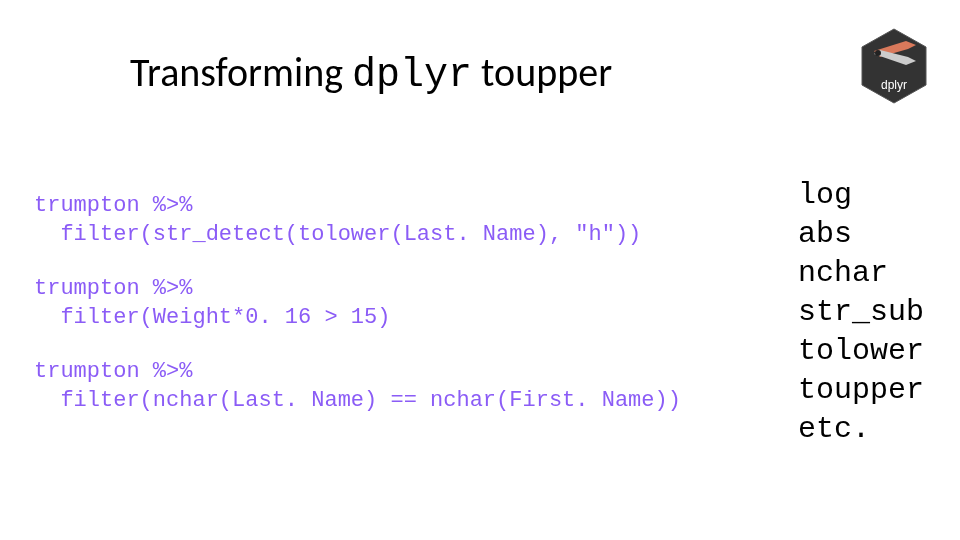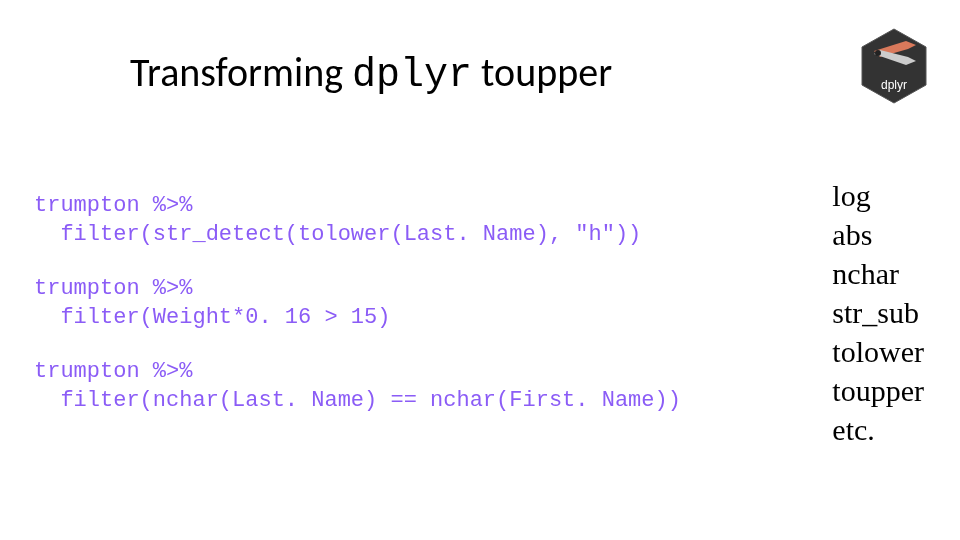--- a/index.html
+++ b/index.html
@@ -45,21 +45,21 @@
     font-size: 22px;
     line-height: 1.3;
     color: #8b5cf6;
     margin-top: 34px;
   }
   .code-block { margin-bottom: 26px; white-space: pre; }
   .func-list {
     position: absolute;
     right: 36px;
     top: 176px;
-    font-family: Liberation Serif, serif;
+    font-family: Liberation Mono, monospace;
     font-size: 30px;
     line-height: 1.3;
     color: #000;
     white-space: pre;
   }
 </style>
 </head>
 <body>
 
 <h1 class="title">

